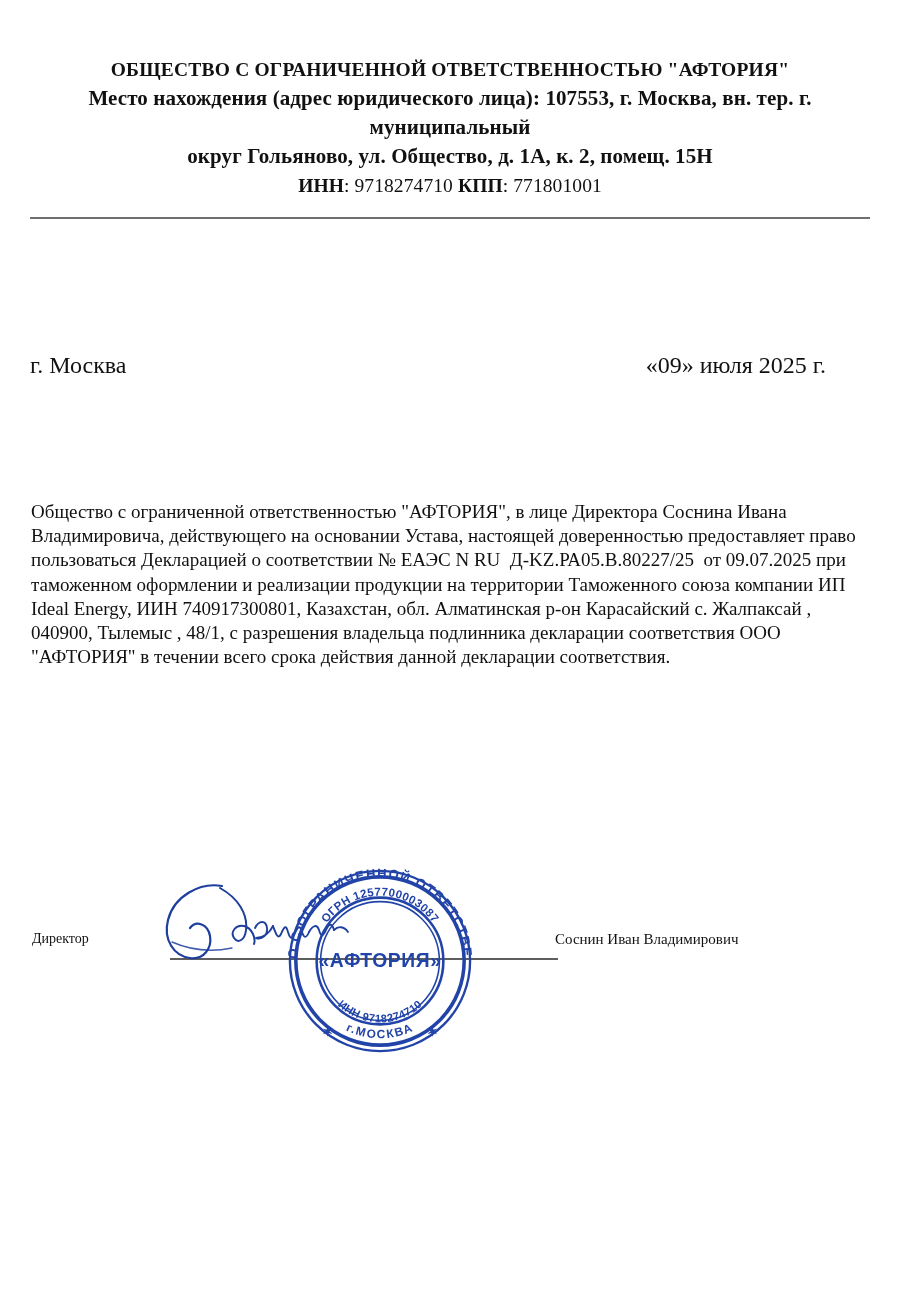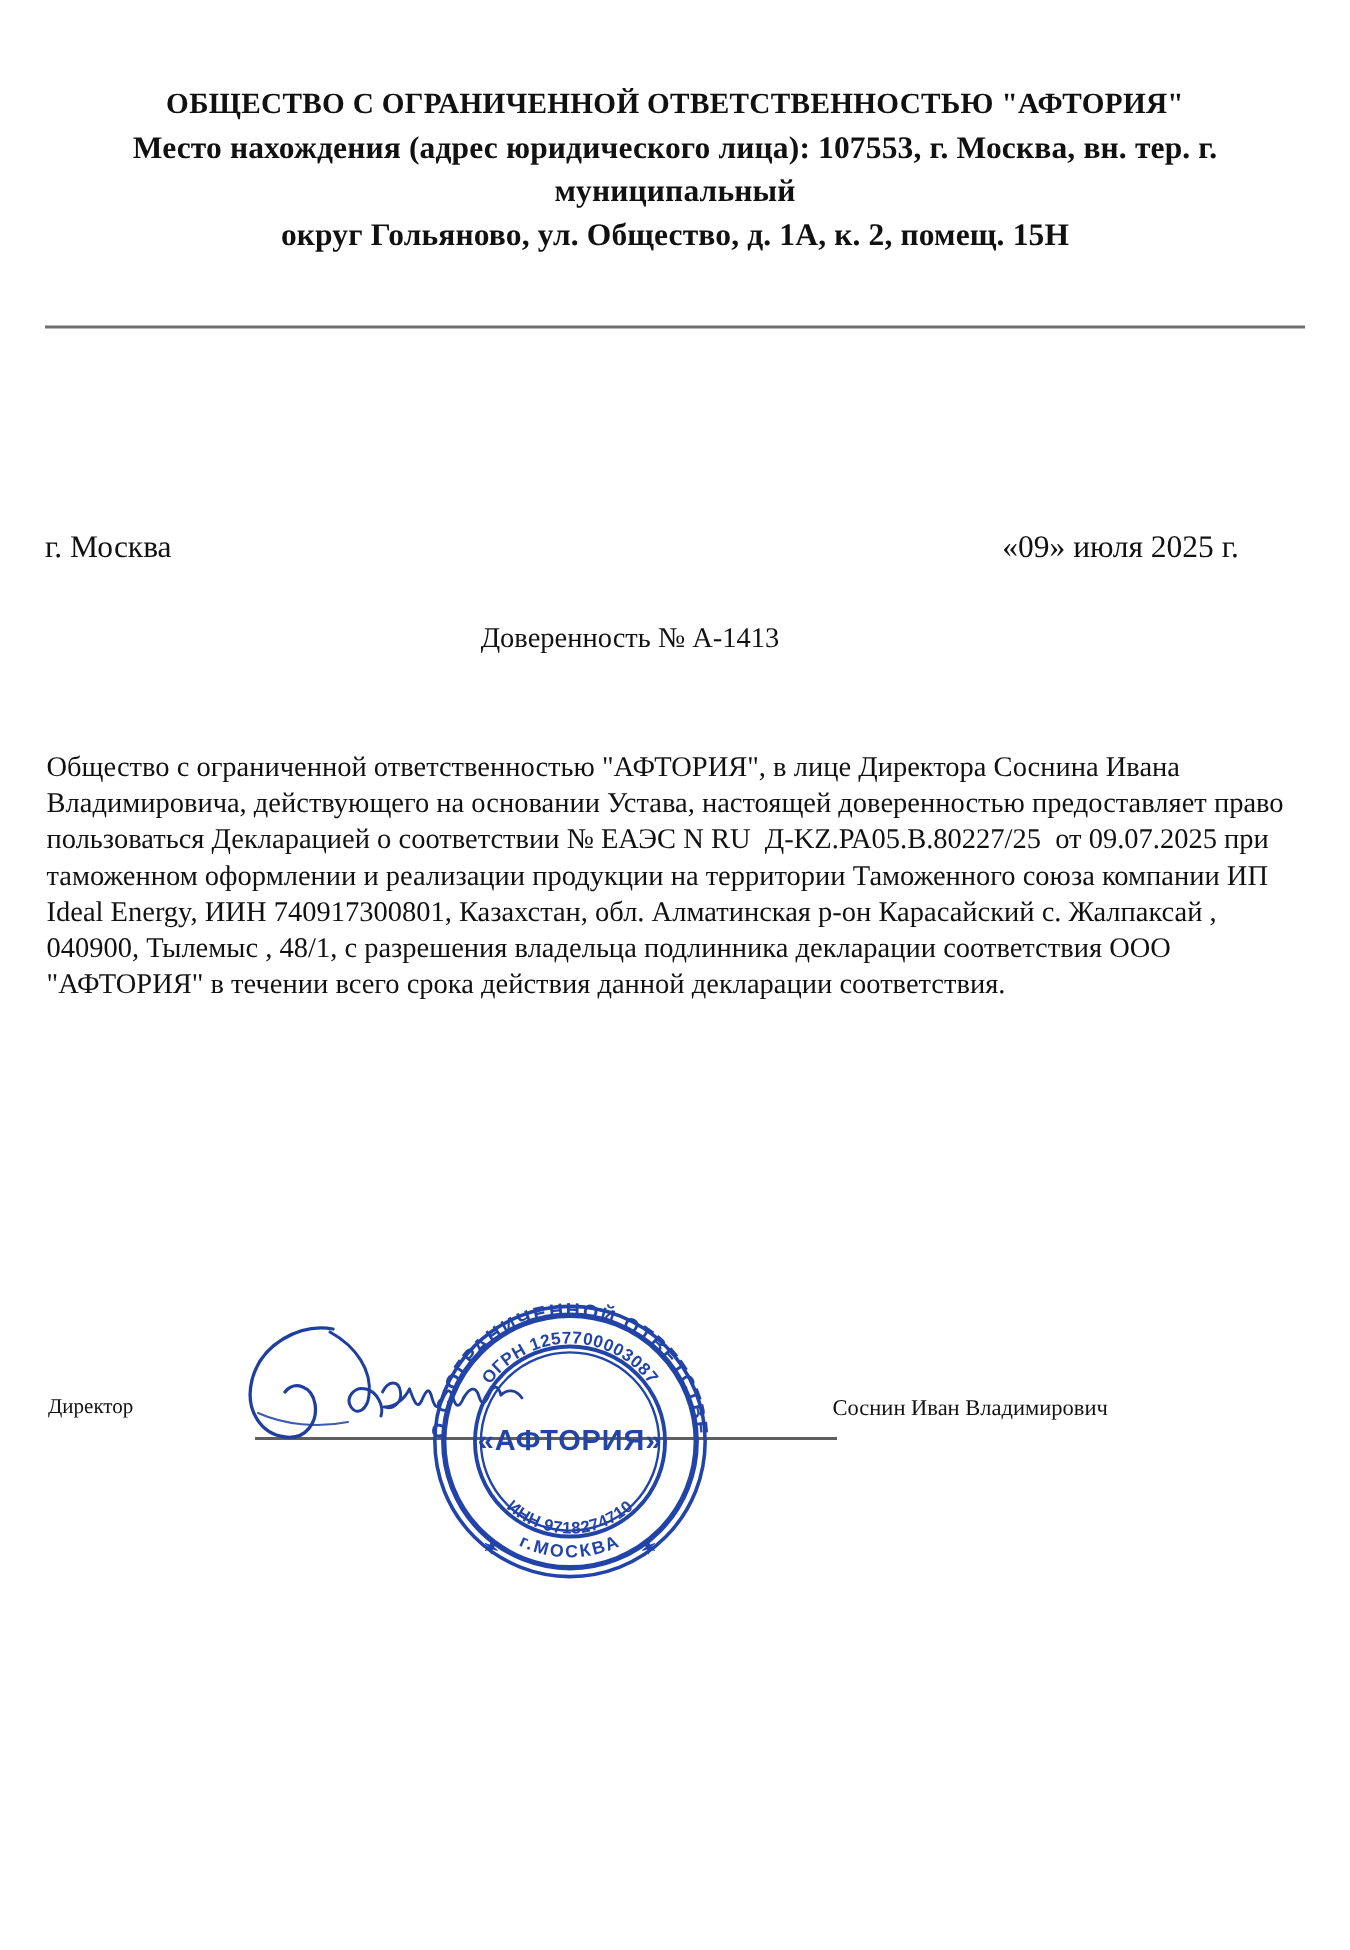--- a/index.html
+++ b/index.html
@@ -66,21 +66,21 @@
 
   
   .citydate {
     position: absolute;
     left: 30px;
     top: 352px;
     width: 840px;
     display: flex;
     justify-content: space-between;
     align-items: baseline;
-    font-size: 21px;
+    font-size: 24px;
   }
   .citydate .city { text-align: left; }
   .citydate .date { text-align: right; padding-right: 44px; }
 
   
   .doctitle {
     position: absolute;
     left: 30px;
     top: 415px;
     width: 840px;
@@ -154,30 +154,30 @@
 </style>
 </head>
 <body>
 
 <div class="page">
 
   <div class="letterhead">
     <div class="lh-line lh-title">ОБЩЕСТВО С ОГРАНИЧЕННОЙ ОТВЕТСТВЕННОСТЬЮ "АФТОРИЯ"</div>
     <div class="lh-line lh-addr">Место нахождения (адрес юридического лица): 107553, г. Москва, вн. тер. г. муниципальный</div>
     <div class="lh-line lh-addr">округ Гольяново, ул. Общество, д. 1А, к. 2, помещ. 15Н</div>
+    <div class="lh-line lh-reg"><span>ИНН</span><span class="val">: 9718274710 </span><span>КПП</span><span class="val">: 771801001</span></div>
   </div>
 
   <div class="rule"></div>
 
   <div class="citydate">
     <div class="city">г. Москва</div>
     <div class="date">«09» июля 2025 г.</div>
   </div>
 
-  <div class="doctitle">Доверенность № А-1413</div>
 
   <div class="body-text">Общество с ограниченной ответственностью "АФТОРИЯ", в лице Директора Соснина Ивана Владимировича, действующего на основании Устава, настоящей доверенностью предоставляет право пользоваться Декларацией о соответствии № ЕАЭС N RU  Д-KZ.РА05.В.80227/25  от 09.07.2025 при таможенном оформлении и реализации продукции на территории Таможенного союза компании ИП Ideal Energy, ИИН 740917300801, Казахстан, обл. Алматинская р-он Карасайский с. Жалпаксай , 040900, Тылемыс , 48/1, с разрешения владельца подлинника декларации соответствия ООО "АФТОРИЯ" в течении всего срока действия данной декларации соответствия.</div>
 
   <div class="sigblock">
     <div class="sig-role">Директор</div>
     <div class="sig-line"></div>
     <div class="sig-name">Соснин Иван Владимирович</div>
   </div>
 
   <svg class="signature" viewBox="0 0 190 100">

